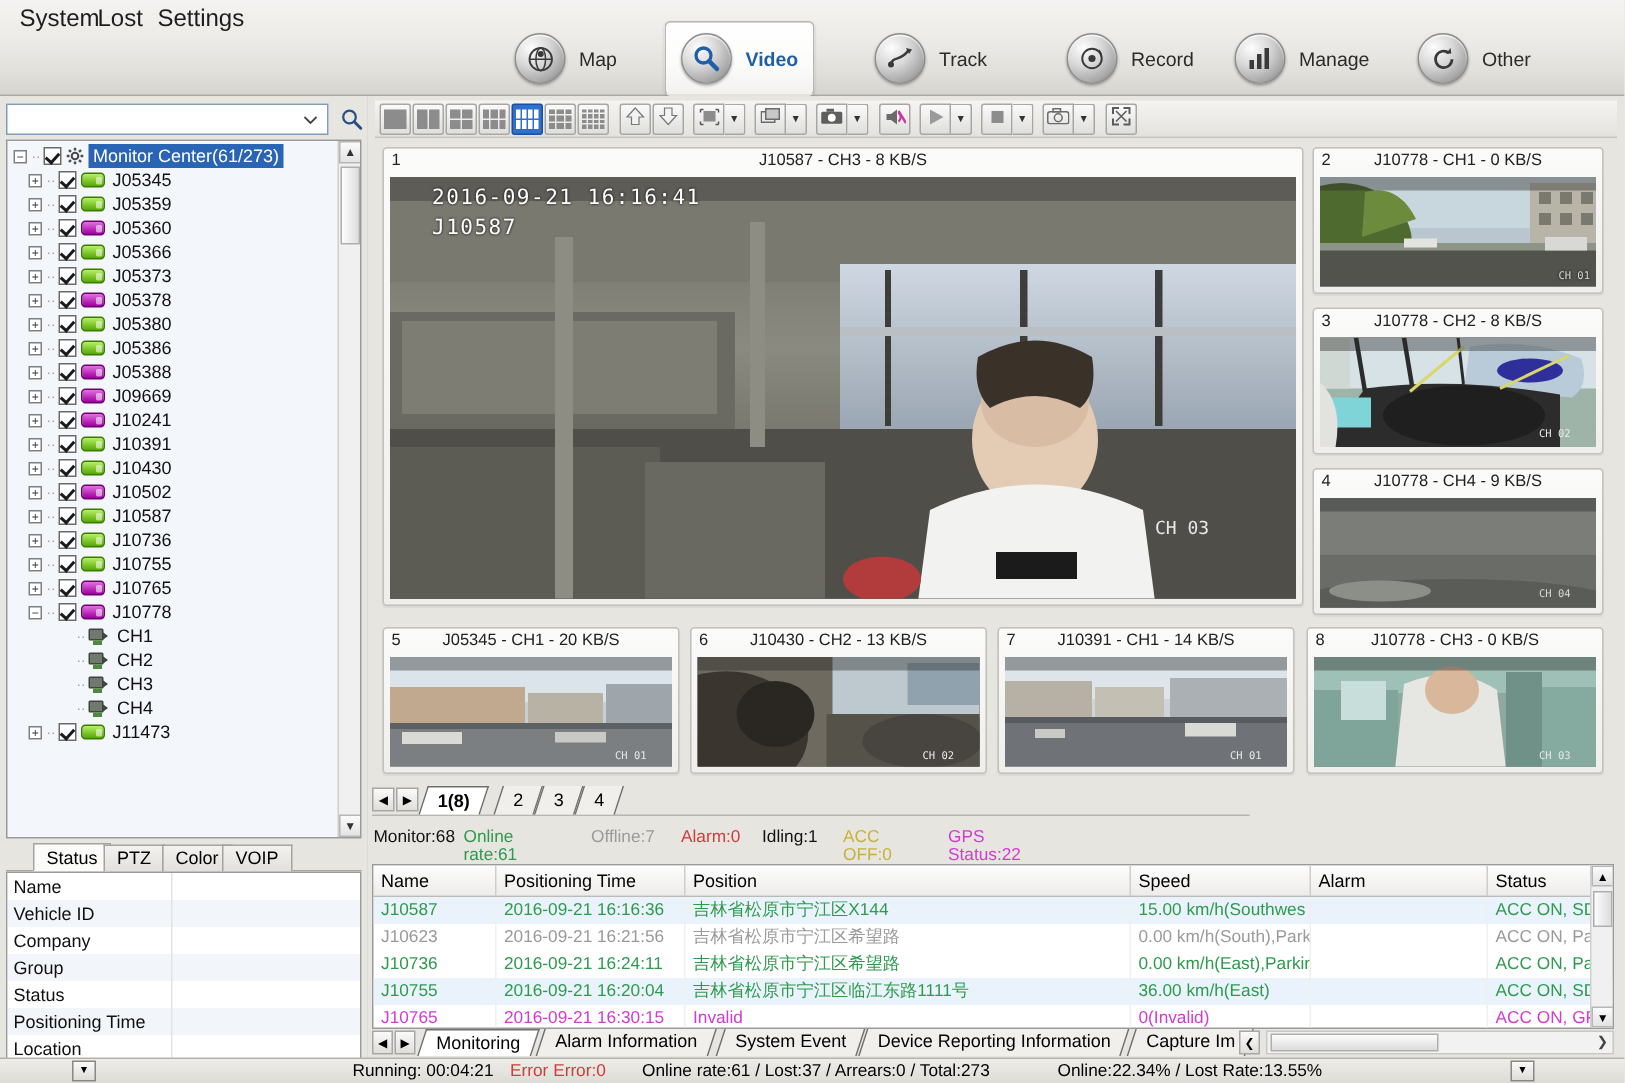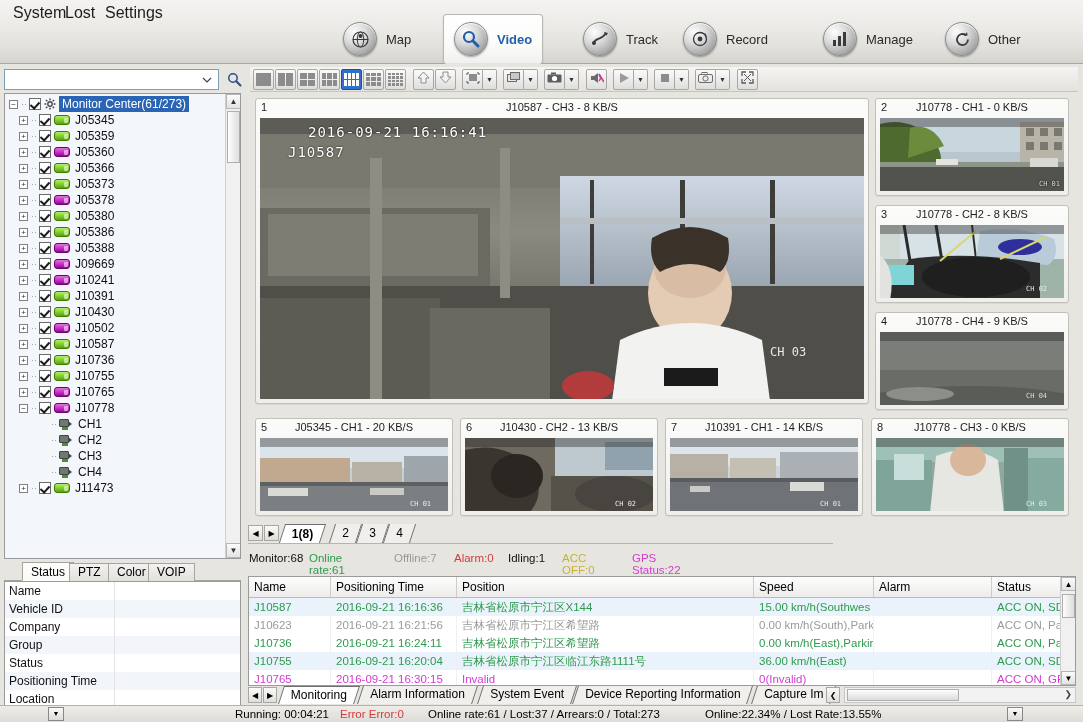--- a/index.html
+++ b/index.html
@@ -276,21 +276,21 @@
         <span class="ribbon-ico">
           <svg width="18" height="18" viewBox="0 0 18 18">
               <path d="M2 14 C5 6, 9 12, 15 3" fill="none" stroke="currentColor" stroke-width="1.6"></path>
               <circle cx="3" cy="13" r="2" fill="currentColor"></circle>
               <path d="M13 2 l4 1 -2 3 z" fill="currentColor"></path>
             </svg>
         </span>
         <span class="ribbon-label">Track</span>
       </div>
 
-      <div class="ribbon-btn" style="left:672px">
+      <div class="ribbon-btn" style="left:700px">
         <span class="ribbon-ico">
           <svg width="18" height="18" viewBox="0 0 18 18">
               <circle cx="9" cy="9" r="6.5" fill="none" stroke="currentColor" stroke-width="1.3"></circle>
               <circle cx="9" cy="9" r="2.4" fill="currentColor"></circle>
               <path d="M13.5 3.5 a6.5 6.5 0 0 1 1.6 4" fill="none" stroke="currentColor" stroke-width="1.3"></path>
             </svg>
         </span>
         <span class="ribbon-label">Record</span>
       </div>
 
@@ -778,21 +778,21 @@
         <rect x="240" y="30" width="10" height="150" fill="#8e8d84"></rect>
         <ellipse cx="430" cy="175" rx="42" ry="48" fill="#e4cbb4"></ellipse>
         <ellipse cx="430" cy="150" rx="36" ry="30" fill="#d8bda4"></ellipse>
         <path d="M392 120 q38 -22 76 0 q4 24 -8 34 q-30 -16 -60 0 q-12 -12 -8 -34 z" fill="#3a3129"></path>
         <path d="M360 222 q70 -34 142 0 l8 61 l-158 0 z" fill="#f2f2f0"></path>
         <rect x="404" y="250" width="54" height="18" fill="#1b1b1b"></rect>
         <ellipse cx="328" cy="268" rx="26" ry="15" fill="#b23b3b"></ellipse>
         <rect x="0" y="0" width="606" height="16" fill="rgba(40,40,40,0.35)"></rect>
         <text x="510" y="238" font-family="DejaVu Sans Mono, monospace" font-size="12" fill="#e8e8e8">CH 03</text>
       </svg>
-      <div class="osd" style="font-size:14px; left:28px; top:6px;margin-left:20px;">2016-09-21  16:16:41</div>
+      <div class="osd" style="font-size:14px; left:28px; top:6px;">2016-09-21  16:16:41</div>
       <div class="osd" style="font-size:14px; left:28px; top:26px;">J10587</div>
     </div>
   </div>
 
   <div class="vpanel" style="left:875px; top:98px; width:194px; height:98px;">
     <div class="vhead">
         <span class="idx">2</span>
         <span class="ttl">J10778 - CH1 - 0 KB/S</span>
       </div>
     <div class="vbody">

